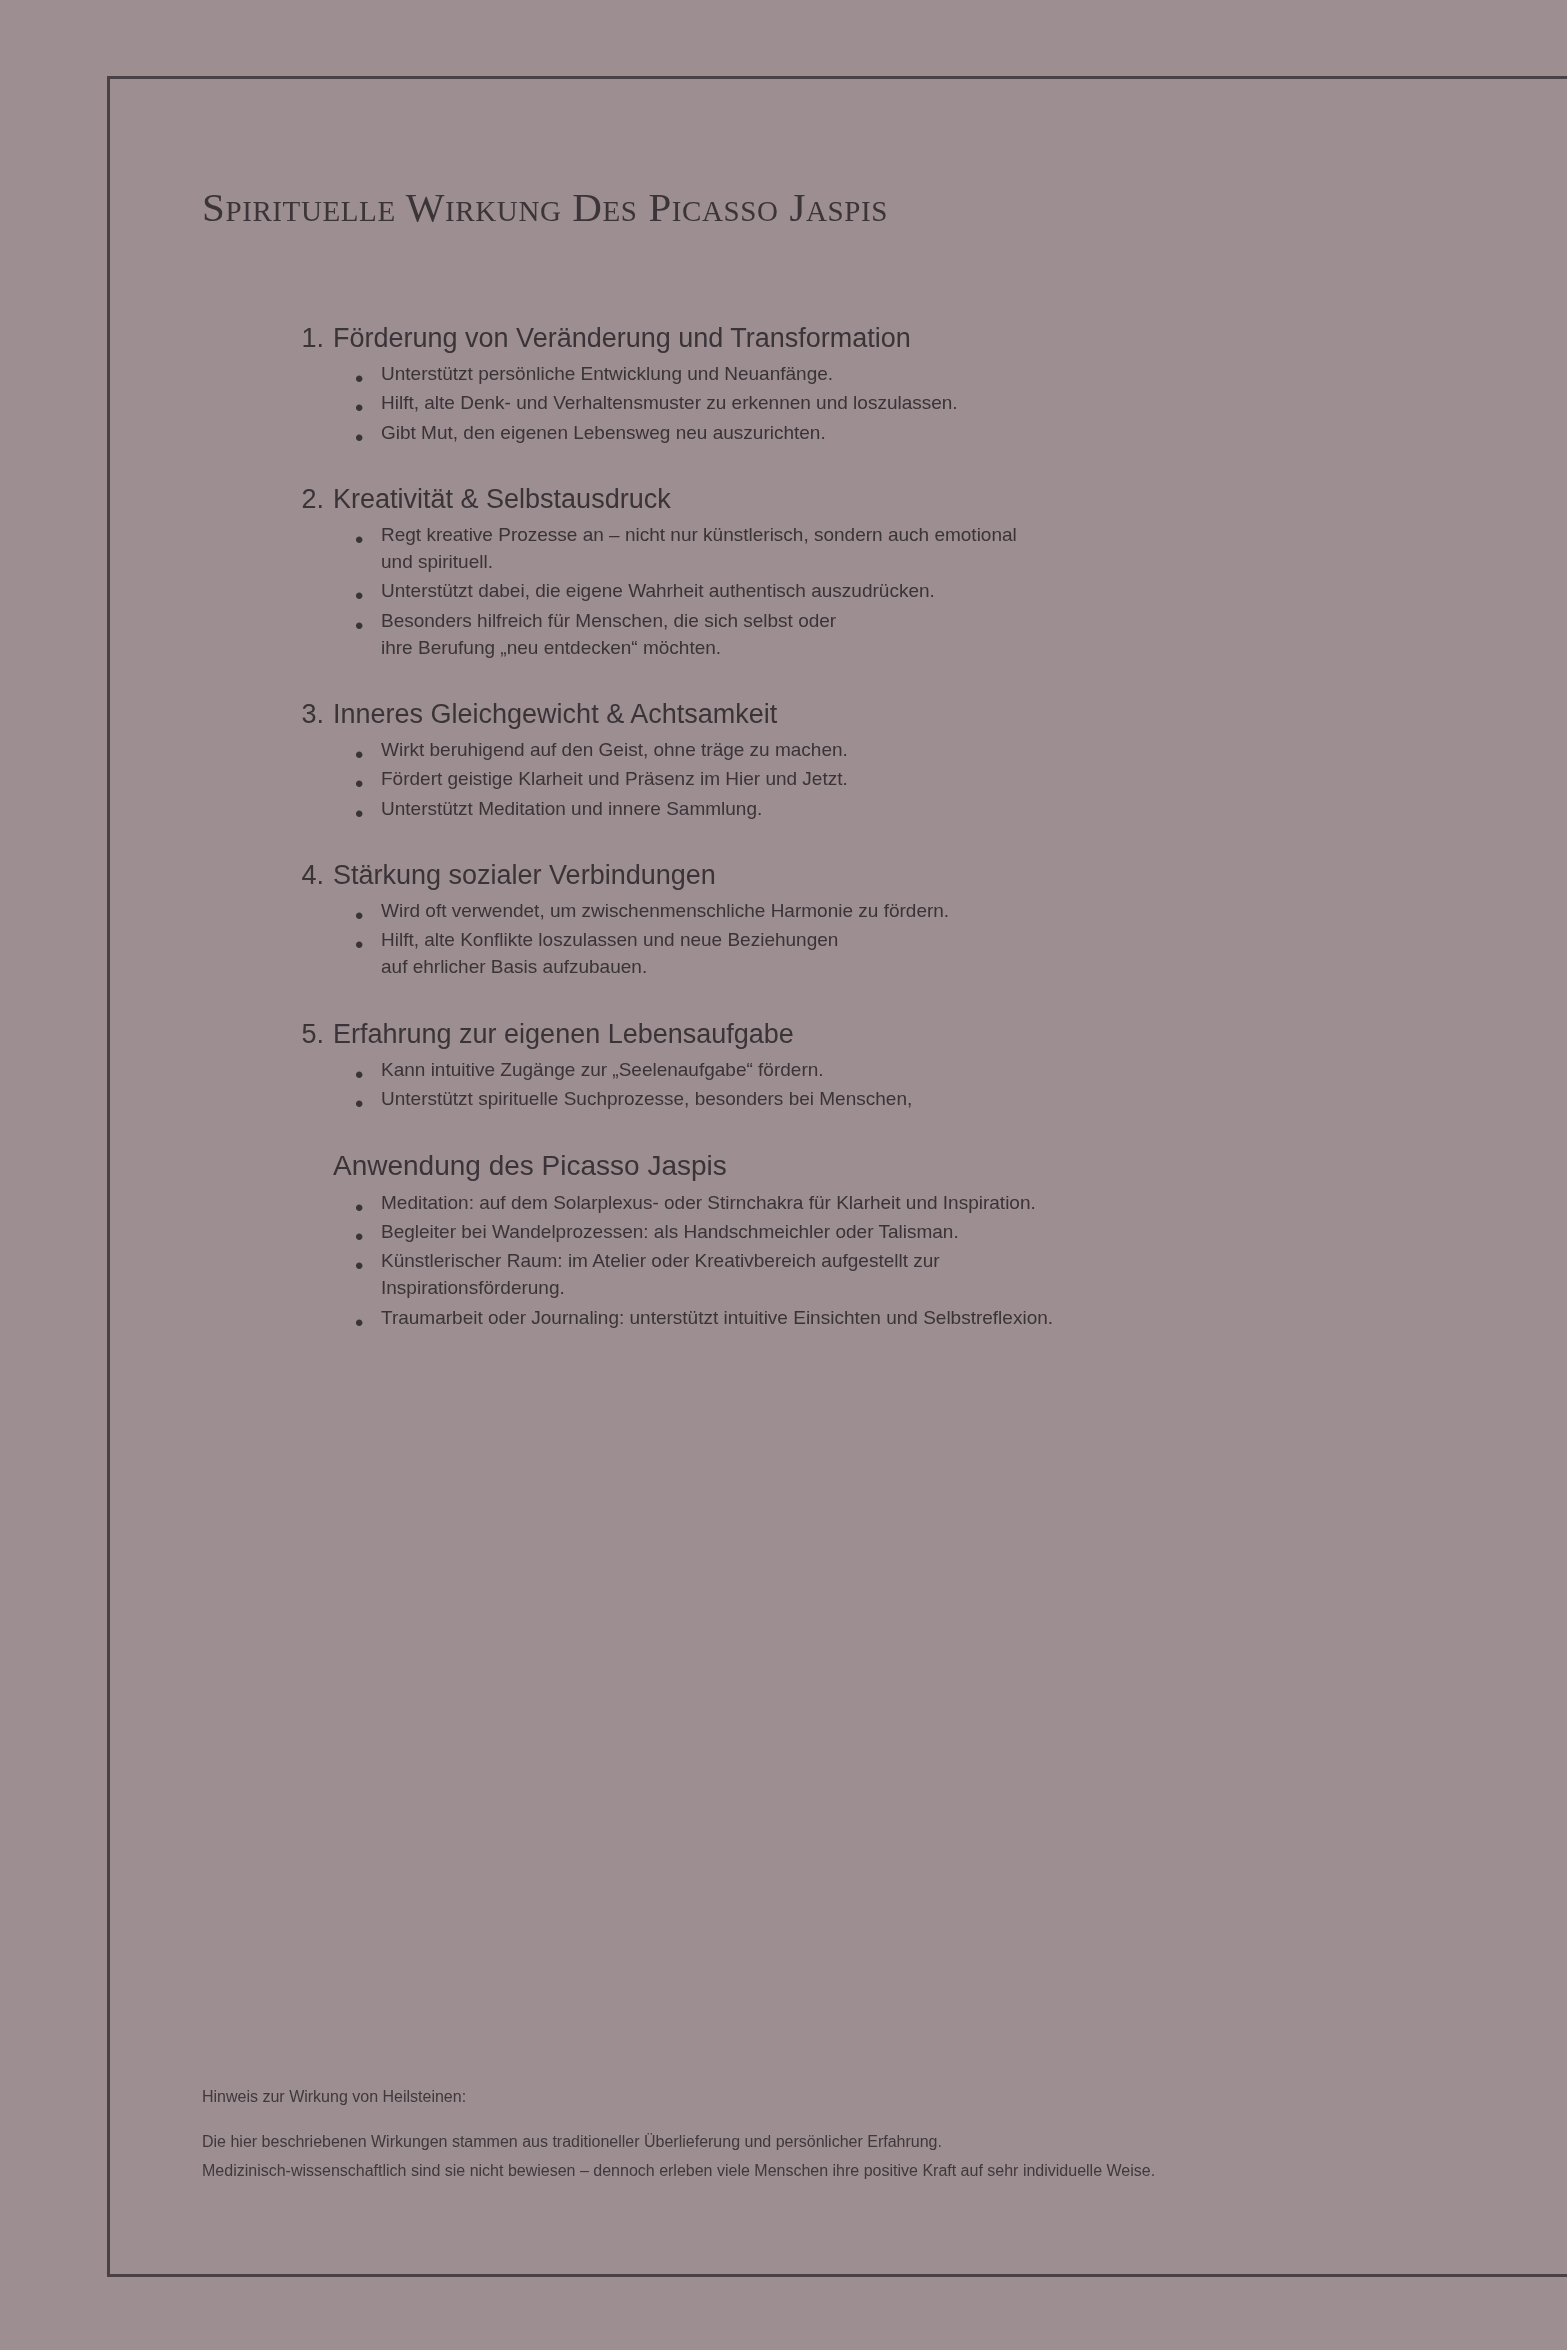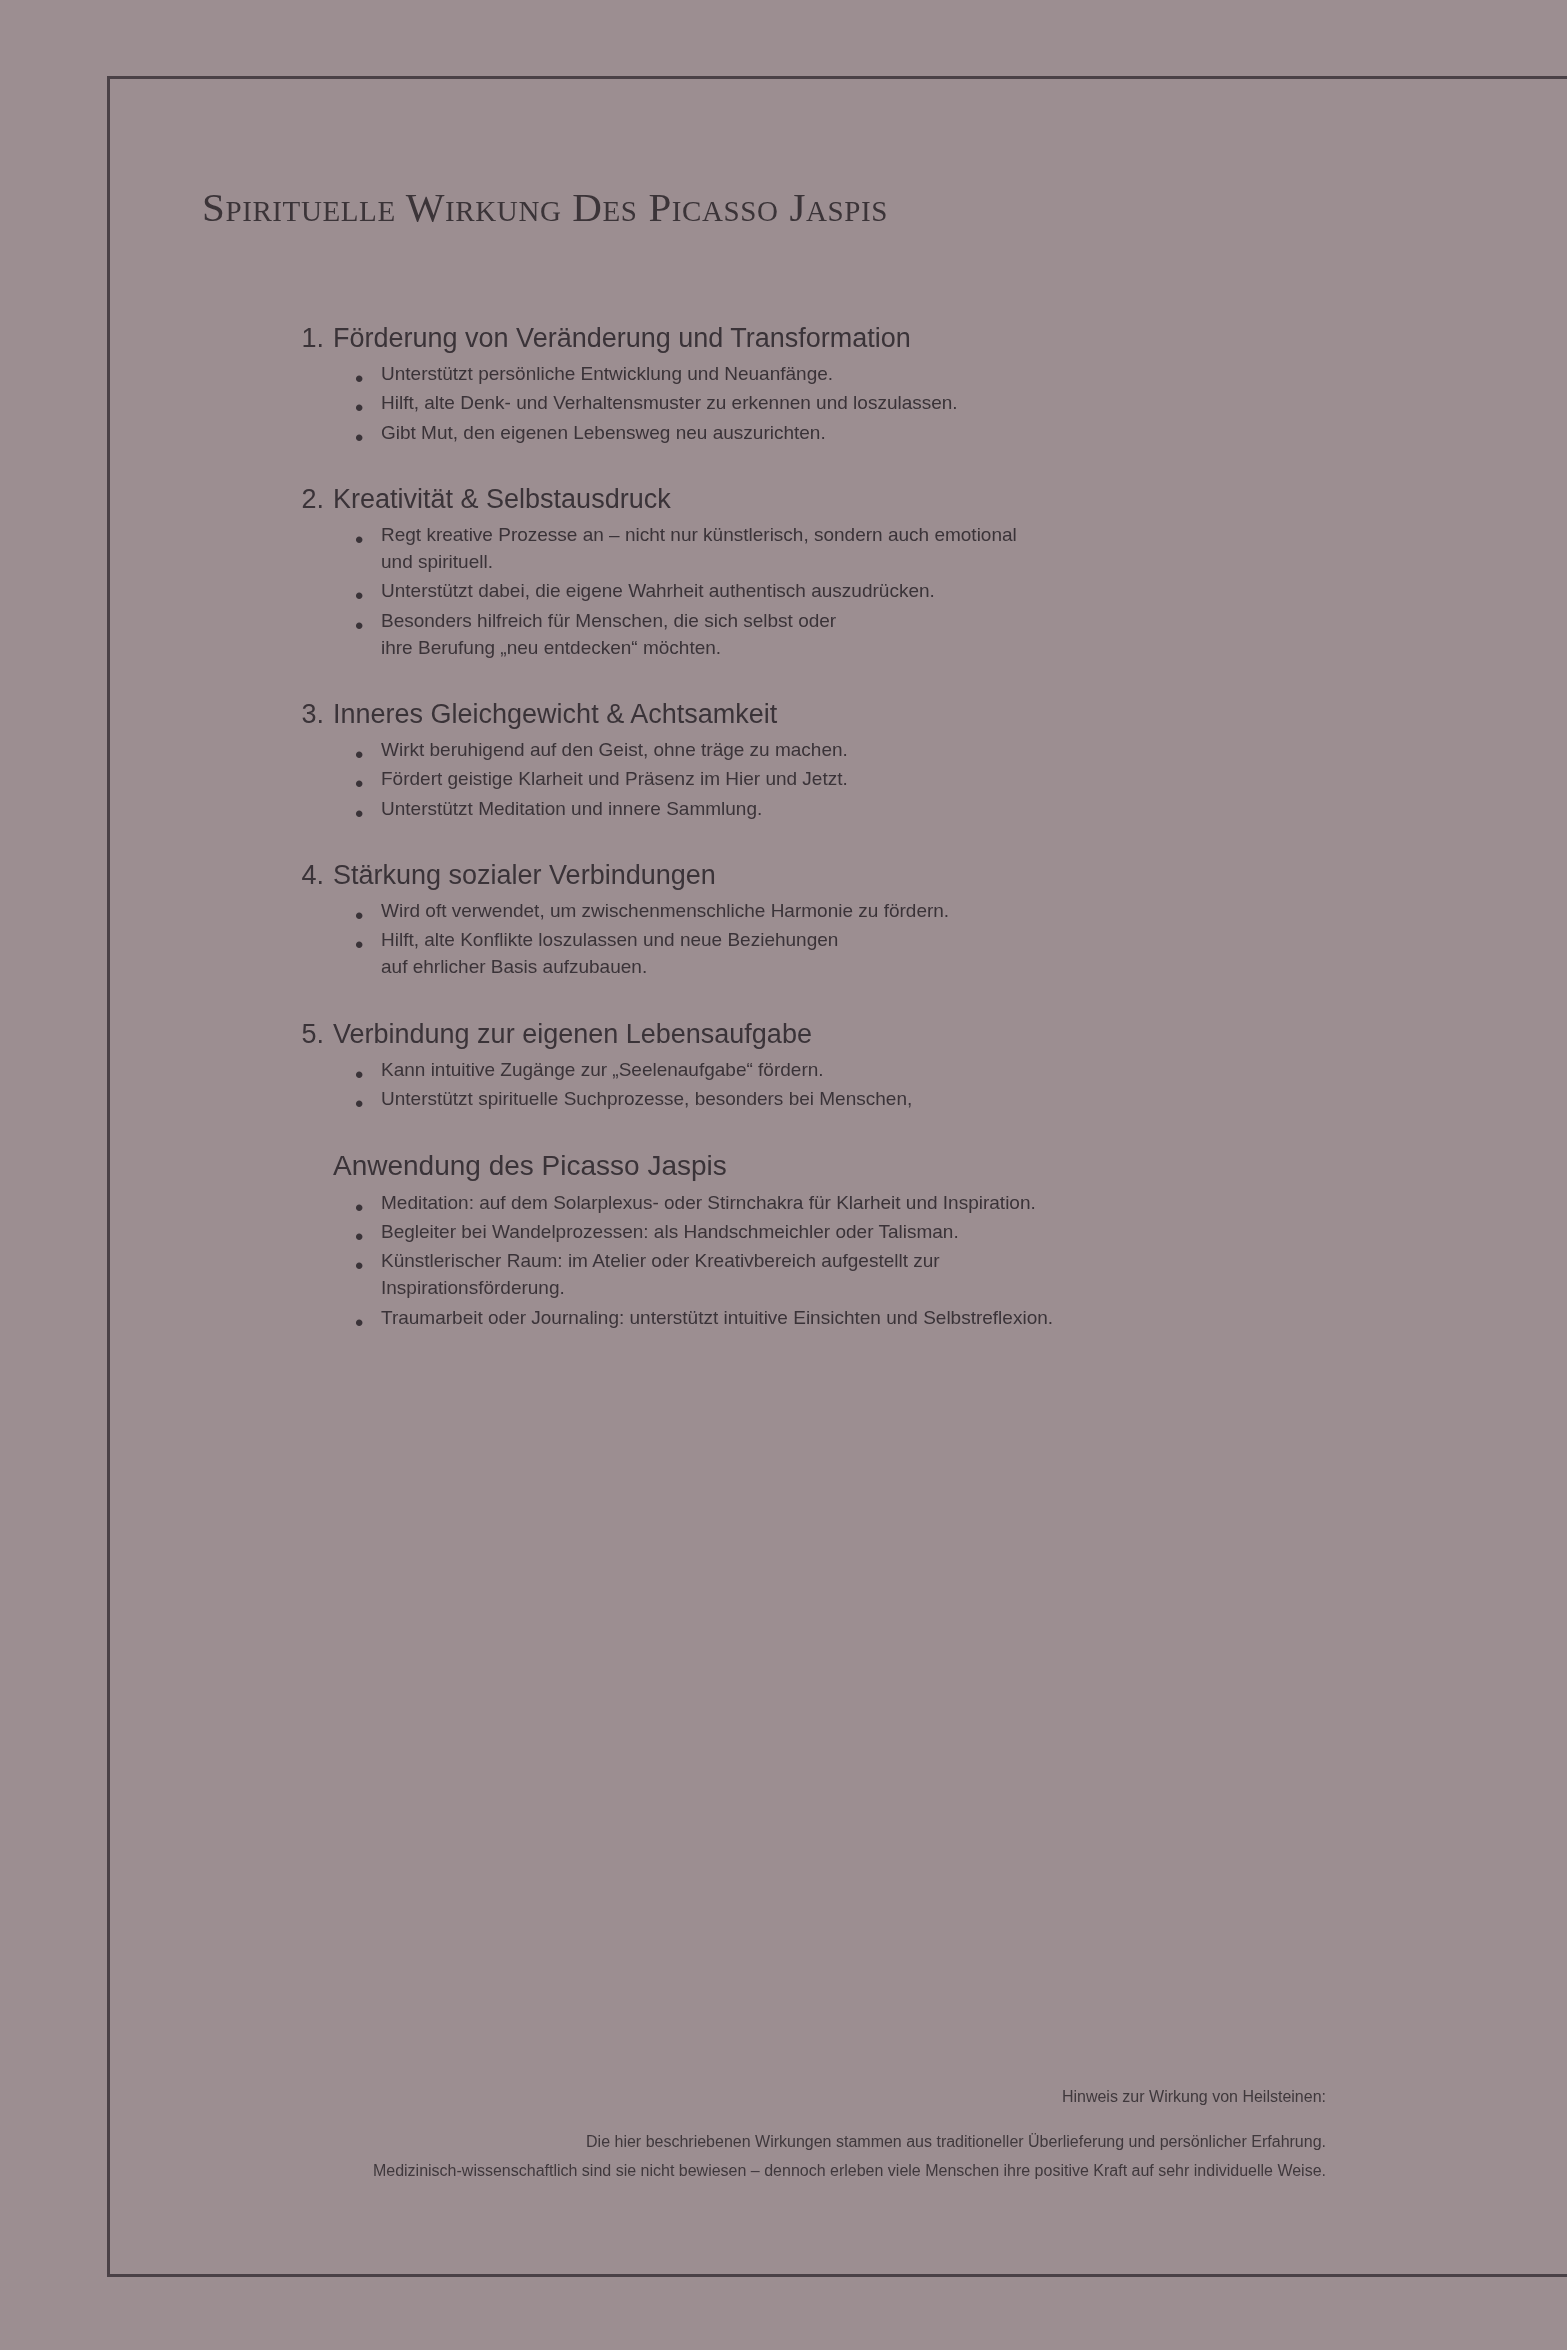--- a/index.html
+++ b/index.html
@@ -100,21 +100,20 @@
   }
   ul.bullets li .cont {
     display: block;
   }
 
   .disclaimer {
     position: absolute;
     left: 92px;
     bottom: 86px;
     width: 1124px;
-    text-align: right;
   }
   .disc-title {
     font-size: 16px;
     color: #3f383c;
     margin-bottom: 22px;
     line-height: 1.4;
   }
   .disc-body p {
     font-size: 16px;
     color: #3f383c;
@@ -200,21 +199,21 @@
           <li>
             <span class="cont">Hilft, alte Konflikte loszulassen und neue Beziehungen</span>
             <span class="cont">auf ehrlicher Basis aufzubauen.</span>
           </li>
         </ul>
       </div>
 
       <div class="section">
         <div class="section-head">
           <span class="section-num">5.</span>
-          <span class="section-title">Verbindung zur eigenen Lebensaufgabe</span>
+          <span class="section-title">Erfahrung zur eigenen Lebensaufgabe</span>
         </div>
         <ul class="bullets">
           <li>
             <span class="cont">Kann intuitive Zugänge zur „Seelenaufgabe“ fördern.</span>
           </li>
           <li>
             <span class="cont">Unterstützt spirituelle Suchprozesse, besonders bei Menschen,</span>
           </li>
         </ul>
       </div>

